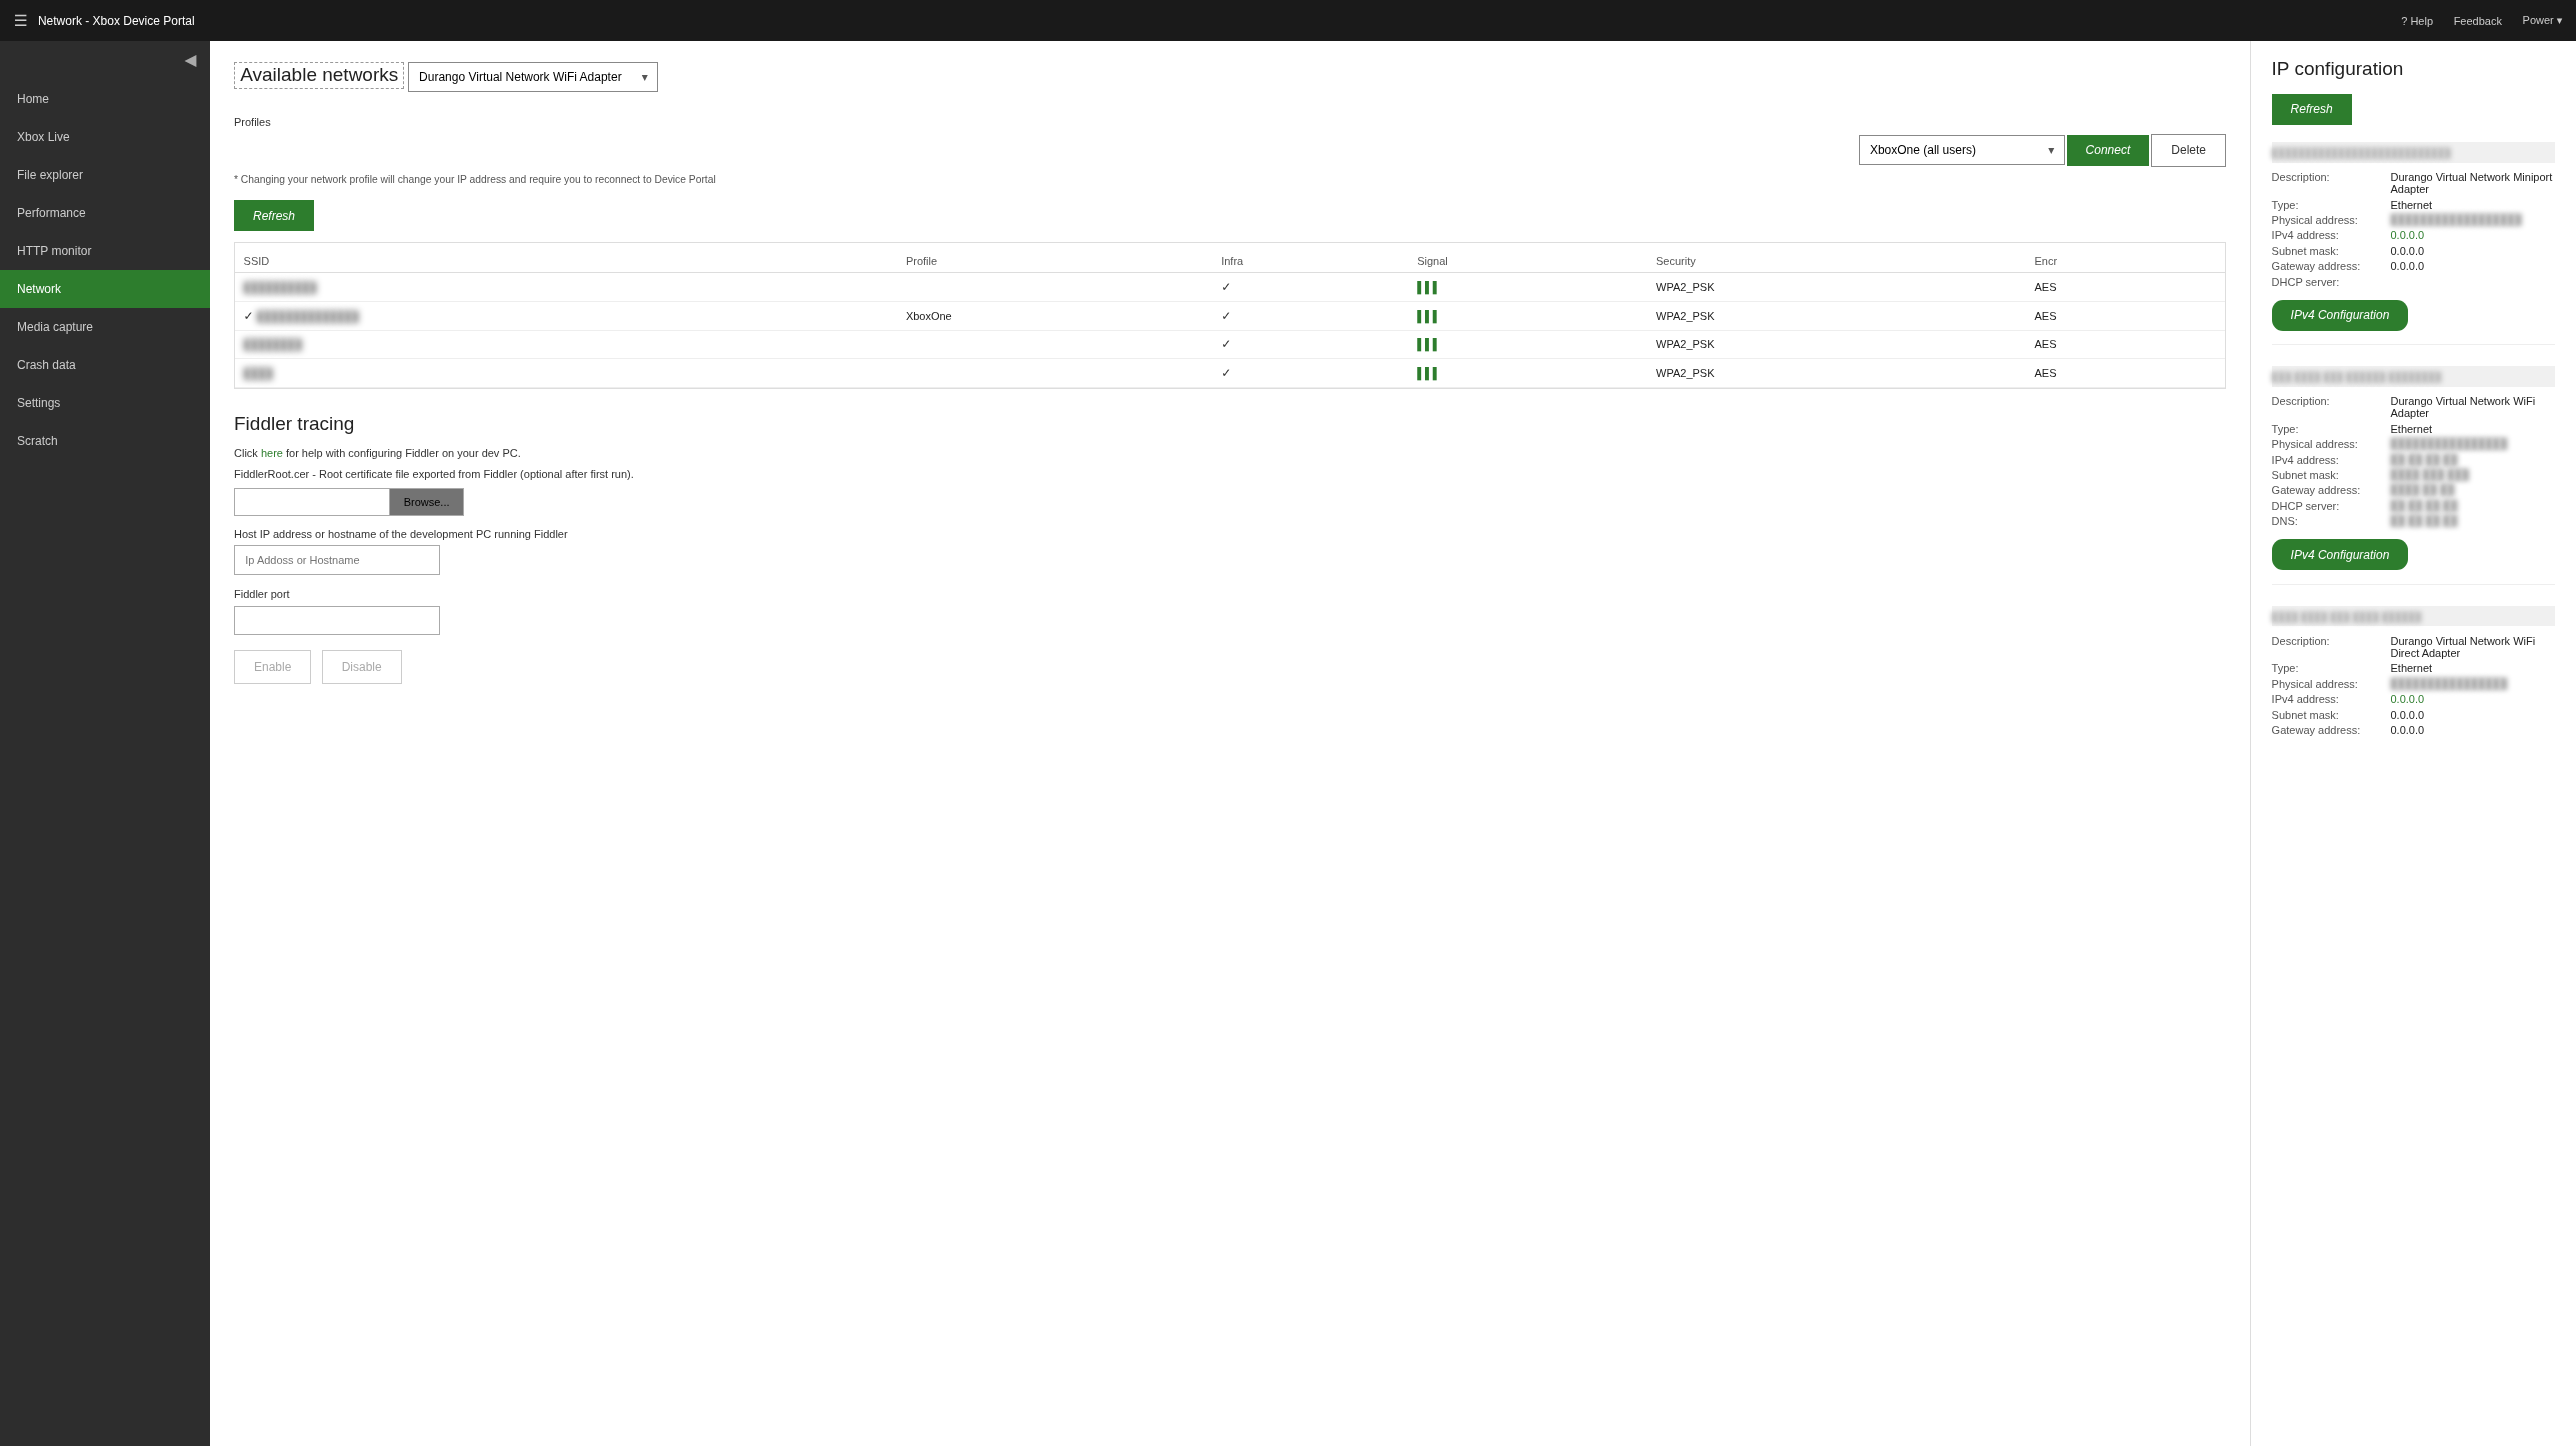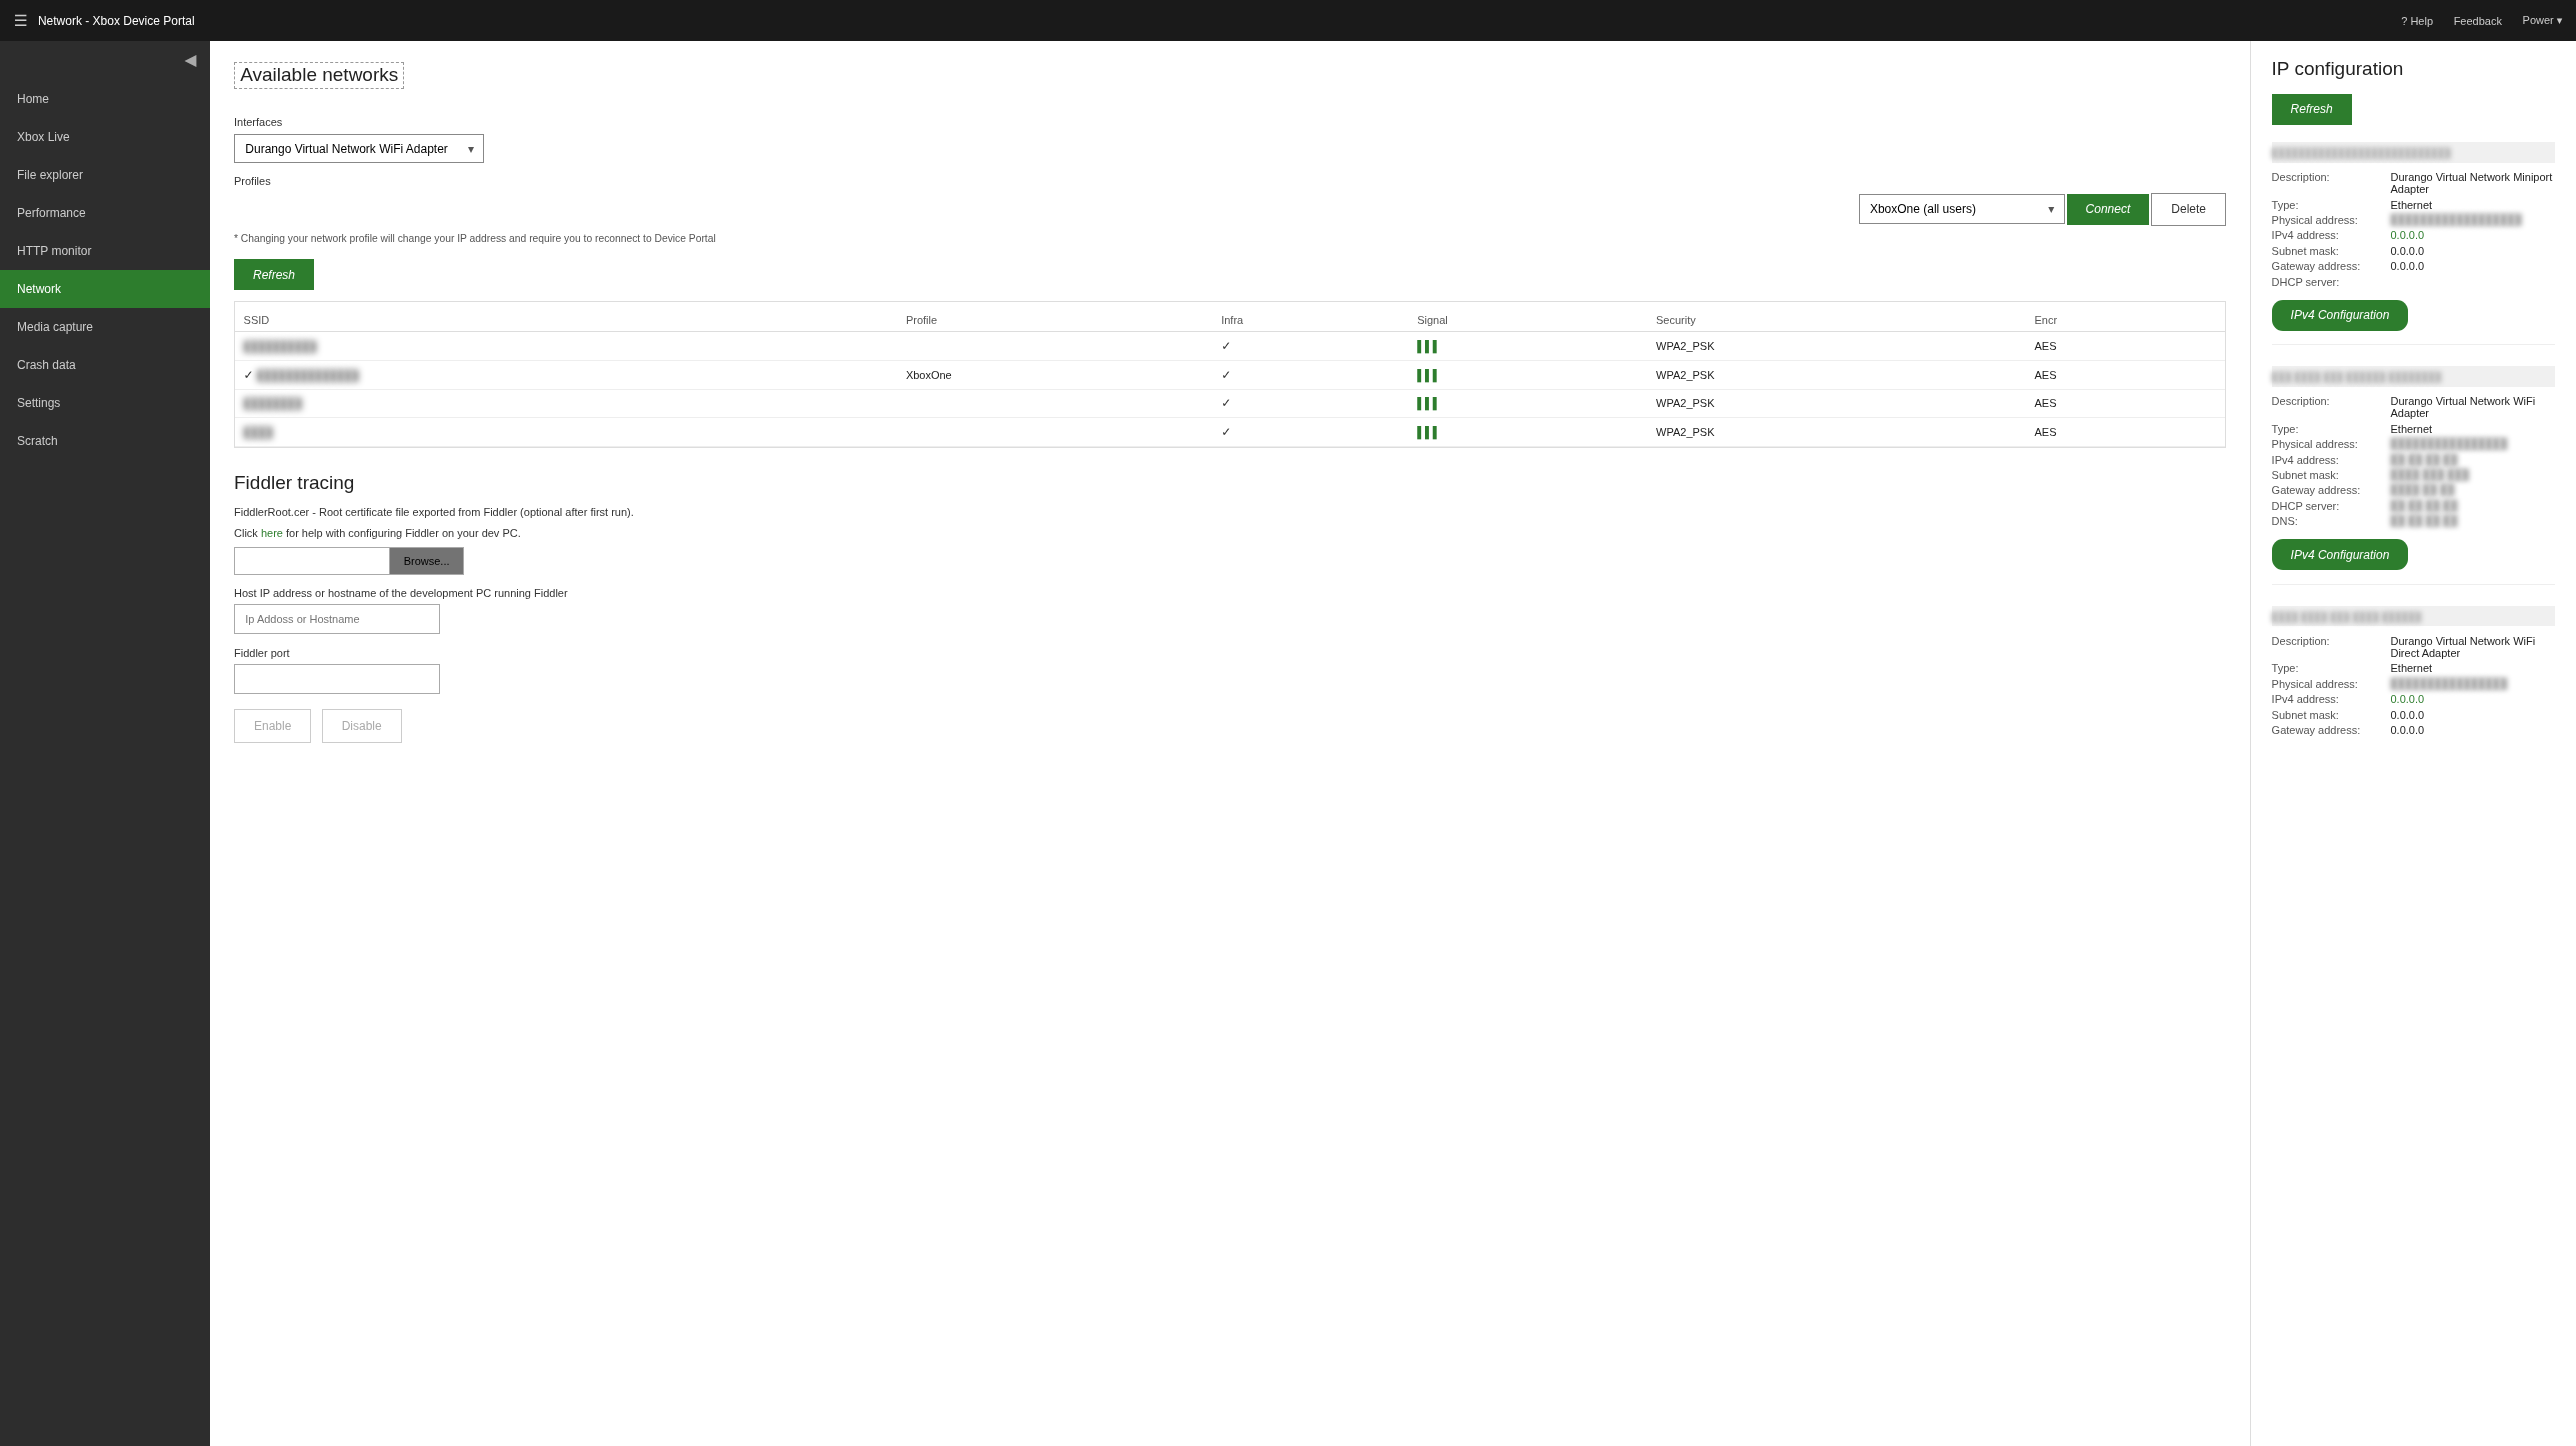--- a/index.html
+++ b/index.html
@@ -214,21 +214,20 @@
     <div class="sidebar-item">Media capture</div>
     <div class="sidebar-item">Crash data</div>
     <div class="sidebar-item">Settings</div>
     <div class="sidebar-item">Scratch</div>
   </div>
 
   <div class="main-content">
 
     <div class="section-title">Available networks</div>
 
-    <div class="field-label">Interfaces</div>
     <div class="select-wrapper">
       <select>
         <option>Durango Virtual Network WiFi Adapter</option>
       </select>
     </div>
 
     <div class="field-label">Profiles</div>
     <div class="profiles-row">
       <div class="select-wrapper">
         <select class="profiles-select">
@@ -288,24 +287,24 @@
             <td><span class="signal-bars">▌▌▌</span></td>
             <td>WPA2_PSK</td>
             <td>AES</td>
           </tr>
         </tbody>
       </table>
     </div>
 
     
     <div class="fiddler-title">Fiddler tracing</div>
-    <p class="fiddler-text">FiddlerRoot.cer - Root certificate file exported from Fiddler (optional after first run).</p>
     <p class="fiddler-text">
       <span>Click </span><a class="link-green">here</a><span> for help with configuring Fiddler on your dev PC.</span>
     </p>
+    <p class="fiddler-text">FiddlerRoot.cer - Root certificate file exported from Fiddler (optional after first run).</p>
     <div class="cert-row">
       <input class="cert-input" type="text" value="" style="">
       <button class="browse-btn">Browse...</button>
     </div>
 
     <div class="field-label">Host IP address or hostname of the development PC running Fiddler</div>
     <input class="hostname-input" type="text" placeholder="Ip Addoss or Hostname" style="">
 
     <div class="field-label" style="margin-top: 13.7px;">Fiddler port</div>
     <input class="port-input" type="text" style="">

